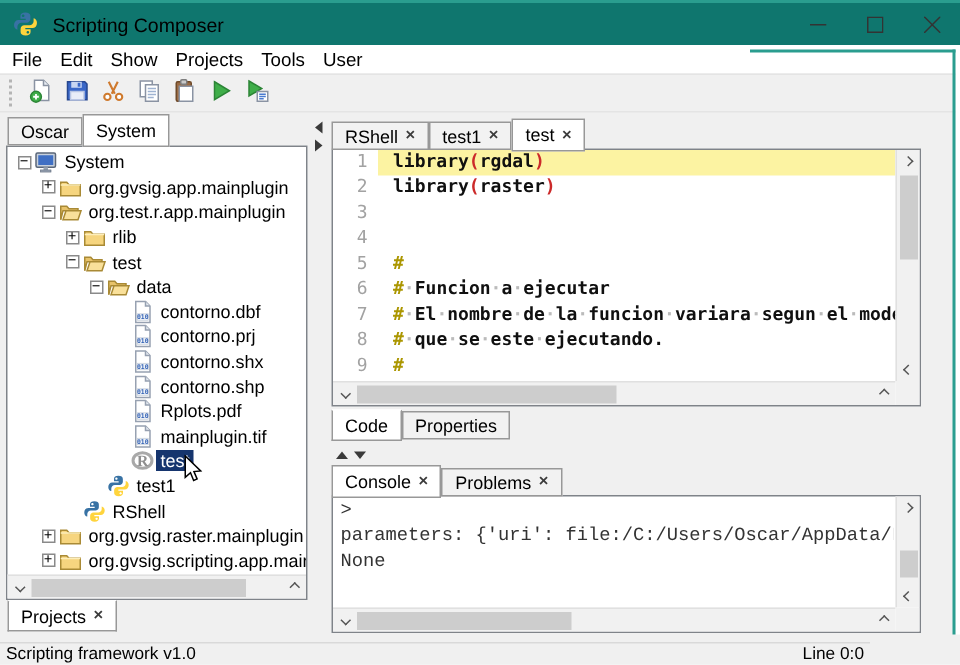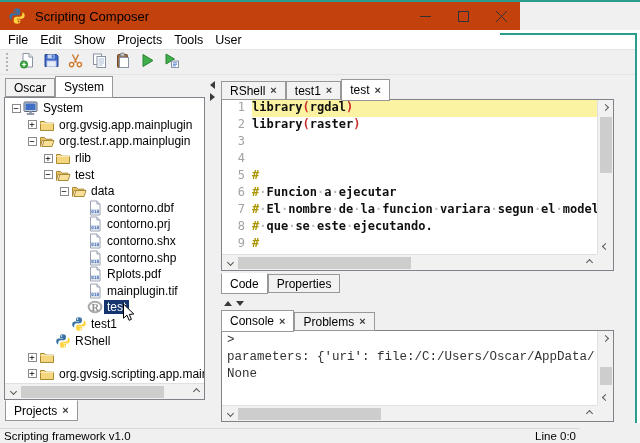--- a/index.html
+++ b/index.html
@@ -10,21 +10,21 @@
   body{margin:0;background:#fff;font-family:"Liberation Sans",sans-serif;-webkit-font-smoothing:antialiased}
   .win{position:relative;width:640px;height:443px;background:#f0f0f0;overflow:hidden;font-size:12px;color:#000}
 
   
   .accent-top{position:absolute;left:0;top:0;width:640px;height:2px;background:var(--accent);z-index:60}
   .accent-mid{position:absolute;left:500px;top:33px;width:137px;height:2px;background:var(--accent);z-index:60}
   .accent-right{position:absolute;left:635px;top:33px;width:2px;height:390px;background:var(--accent);z-index:60}
   .edge-white{position:absolute;left:637px;top:33px;width:3px;height:390px;background:#fff;z-index:59}
 
   
-  .titlebar{position:absolute;left:0;top:2px;width:520px;height:28px;background:#c2410c;display:flex;align-items:center;padding-left:8px}
+  .titlebar{position:absolute;left:0;top:2px;width:640px;height:28px;background:#0f766e;display:flex;align-items:center;padding-left:8px}
   .app-icon{width:18px;height:18px;display:inline-flex}
   .app-icon svg{width:18px;height:18px}
   .title{margin-left:9px;font-size:13px}
   .win-btns{margin-left:auto;display:flex;height:100%}
   .win-btn{width:38px;height:100%;display:flex;align-items:center;justify-content:center;cursor:default}
   .win-btn svg{width:11px;height:11px;stroke:#333;stroke-width:1;fill:none}
 
   
   .menubar{position:absolute;left:0;top:30px;width:640px;height:19px;background:#fff;display:flex;align-items:center;padding-left:2px;font-size:12.5px}
   .menu-item{padding:2px 6px}
@@ -65,21 +65,21 @@
   .hsplit{position:absolute;left:224px;top:301px;display:flex;gap:4px;align-items:center}
   .tri-u{width:0;height:0;border-left:4px solid transparent;border-right:4px solid transparent;border-bottom:5px solid #3a3a3a}
   .tri-d{width:0;height:0;border-left:4px solid transparent;border-right:4px solid transparent;border-top:5px solid #3a3a3a}
 
   
   .editor-tabs{left:221px;top:78px;height:22px}
   .editor-box{position:absolute;left:221px;top:99px;width:393px;height:172px;background:#fff;border:1px solid var(--bd)}
   .code-rows{position:absolute;left:0;top:0;right:16px;bottom:16px;overflow:hidden;background:#fff}
   .code-row{display:flex;height:17px;font:bold 12px "DejaVu Sans Mono",monospace}
   .ln{width:30px;flex:none;text-align:right;padding-right:7px;color:#a2a2a2;font-weight:normal}
-  .code-text{flex:1;white-space:pre;color:#101010;padding-left:0}
+  .code-text{flex:1;white-space:pre;color:#101010;padding-left:10px}
   .code-text.hl{background:var(--hl)}
   .tok-paren{color:var(--paren)}
   .tok-hash{color:var(--olive)}
   .tok-ws{color:#bbb}
 
   
   .vscroll{position:absolute;top:0;right:0;bottom:16px;width:16px;background:#f1f1f1;border-left:1px solid #e0e0e0;display:flex;flex-direction:column;align-items:center}
   .hscroll{position:absolute;left:0;right:16px;bottom:0;height:16px;background:#f1f1f1;border-top:1px solid #e0e0e0;display:flex;align-items:center}
   .hscroll.full{right:0}
   .sb-btn{flex:none;width:16px;height:15px;display:flex;align-items:center;justify-content:center}
@@ -408,20 +408,21 @@
           <span class="indent" style="width: 20px;"></span>
           <span class="expand-slot">
             <span class="expand-box">+</span>
           </span>
           <span class="t-icon">
             <svg viewBox="0 0 16 16">
               <path d="M1.5 13.5v-9h4l1.5 1.7h7.5v7.3z" fill="#f6d57f" stroke="#a98a35"></path>
               <path d="M1.5 6.4h13" stroke="#fdeeba" fill="none"></path>
             </svg>
           </span>
+          <span class="t-label">org.gvsig.raster.mainplugin</span>
         </div>
         <div class="tree-row">
           <span class="indent" style="width: 20px;"></span>
           <span class="expand-slot">
             <span class="expand-box">+</span>
           </span>
           <span class="t-icon">
             <svg viewBox="0 0 16 16">
               <path d="M1.5 13.5v-9h4l1.5 1.7h7.5v7.3z" fill="#f6d57f" stroke="#a98a35"></path>
               <path d="M1.5 6.4h13" stroke="#fdeeba" fill="none"></path>

